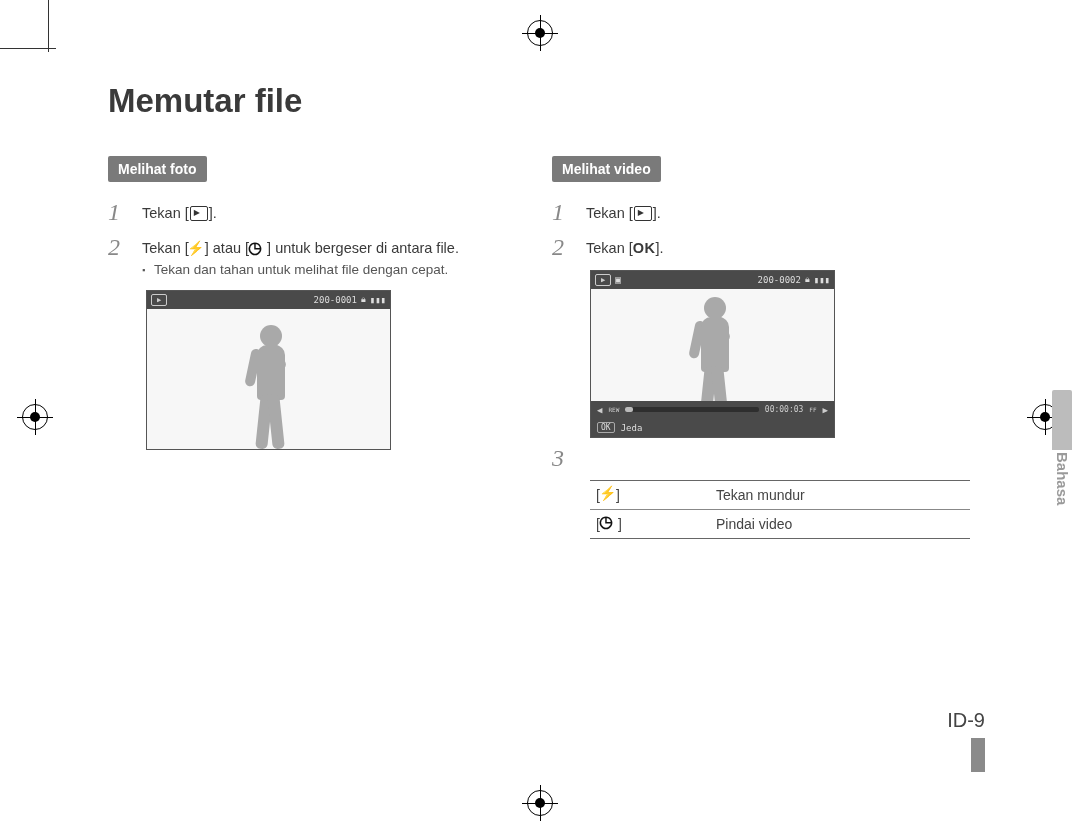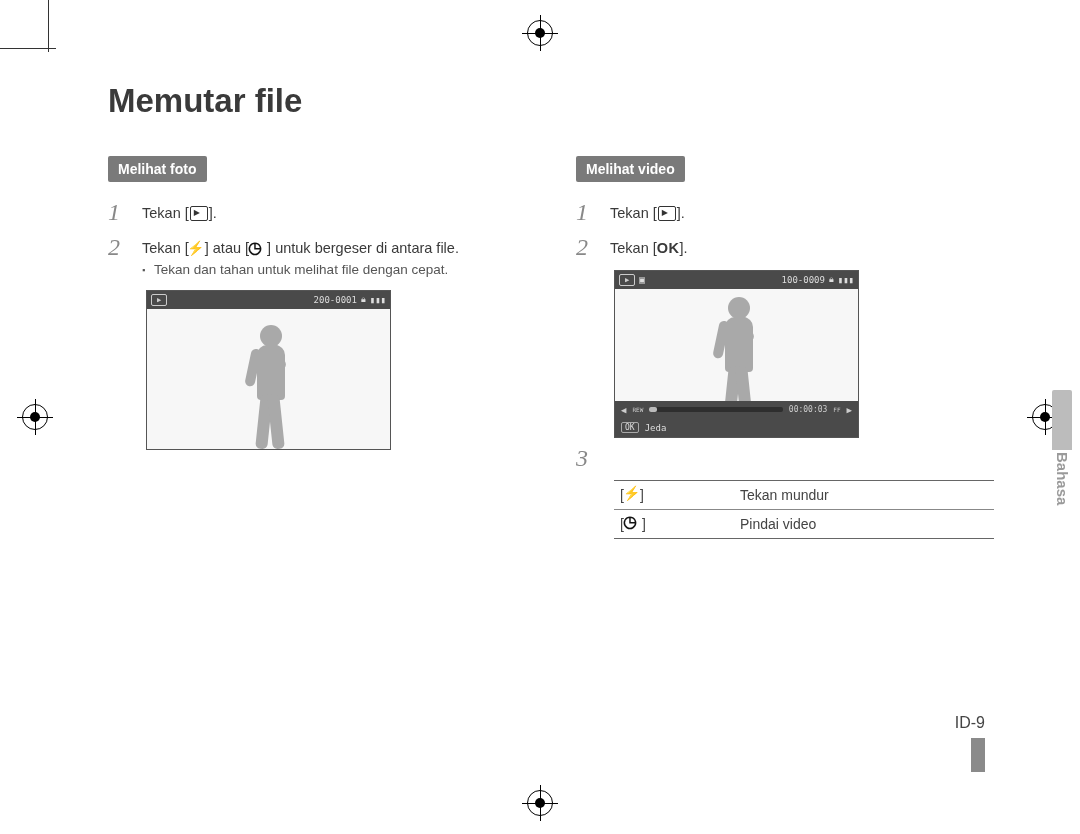--- a/index.html
+++ b/index.html
@@ -47,21 +47,21 @@
     position: absolute;
     left: 108px; top: 82px;
     width: 895px;
   }
   h1.title {
     font-size: 33px;
     font-weight: bold;
     color: #3a3a3a;
     margin-bottom: 36px;
   }
-  .columns { display: flex; gap: 48px; }
+  .columns { display: flex; gap: 24px; }
   .col { width: 420px; }
 
   .section-head {
     display: inline-block;
     background: #7a7a7a;
     color: #fff;
     font-size: 14px;
     font-weight: bold;
     padding: 5px 10px;
     border-radius: 2px;
@@ -223,21 +223,21 @@
     padding-top: 2px;
   }
 
   .footer {
     position: absolute;
     bottom: 62px;
     right: 95px;
     text-align: right;
     width: 80px;
   }
-  .footer .pg { font-size: 16px; color:#444; }
+  .footer .pg { font-size: 20px; color:#444; }
   .footer .bar { width: 14px; height: 34px; background:#8a8a8a; margin: 6px 0 0 auto; }
 
 </style>
 </head>
 <body>
 
 <div class="crop-corner crop-tl-v"></div>
 <div class="crop-corner crop-tl-h"></div>
 <div class="reg-mark reg-top">
     <div class="reg-inner"></div>
@@ -311,21 +311,21 @@
         <div class="step-body">
           <span>Tekan [</span><span class="ok-label">OK</span><span>].</span>
         </div>
       </div>
 
       <div class="screenshot video-shot">
         <div class="shot-bar">
           <span class="play-icon-box"></span>
           <span style="font-size:10px;">▣</span>
           <span class="spacer"></span>
-          <span class="tag">100-0009</span>
+          <span class="tag">200-0002</span>
           <span>🔒︎</span>
           <span>▮▮▮</span>
         </div>
         <div class="shot-body" style="height:112px;">
           <div class="silhouette" style="height:110px;">
             <div class="sil-arm"></div>
               <div class="sil-arm2"></div>
             <div class="sil-head"></div>
               <div class="sil-body"></div>
             <div class="sil-leg1"></div>

